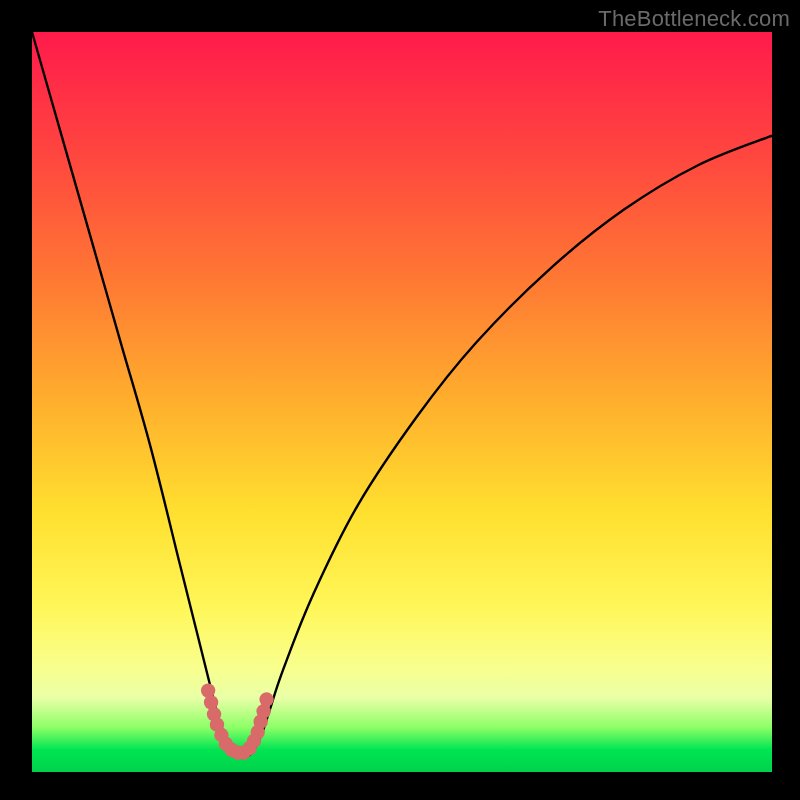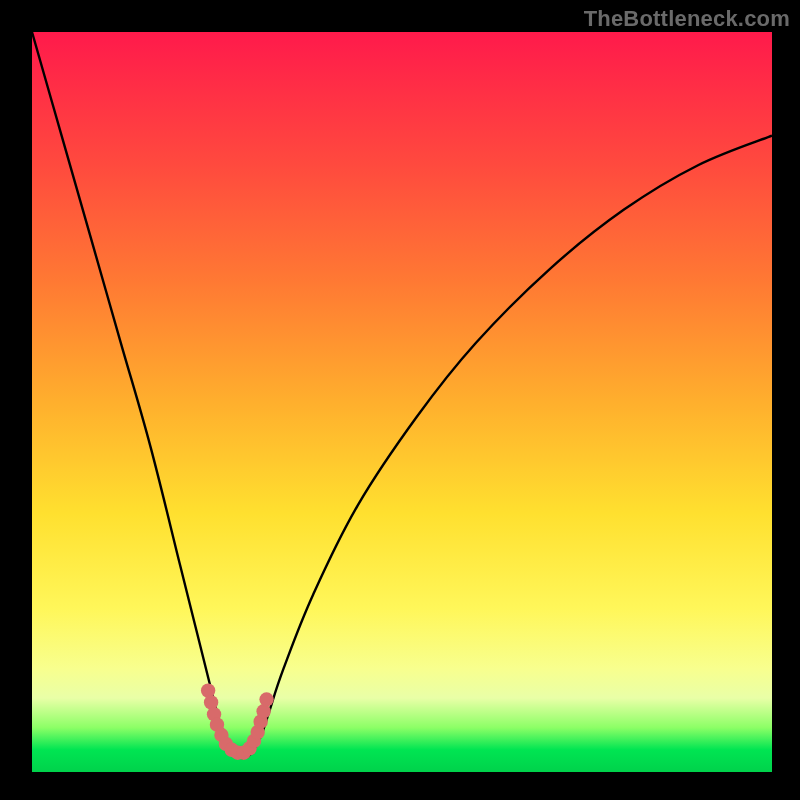--- a/index.html
+++ b/index.html
@@ -47,21 +47,21 @@
     height: 100%;
     overflow: visible;
   }
   .watermark {
     position: absolute;
     top: 6px;
     right: 10px;
     color: #6a6a6a;
     font-size: 22px;
     z-index: 5;
-    font-weight: 700;
+    font-weight: 400;
     letter-spacing: 0.2px;
   }
 </style>
 </head>
 <body>
 
 <div class="frame">
 
   <div class="watermark">TheBottleneck.com</div>
 

